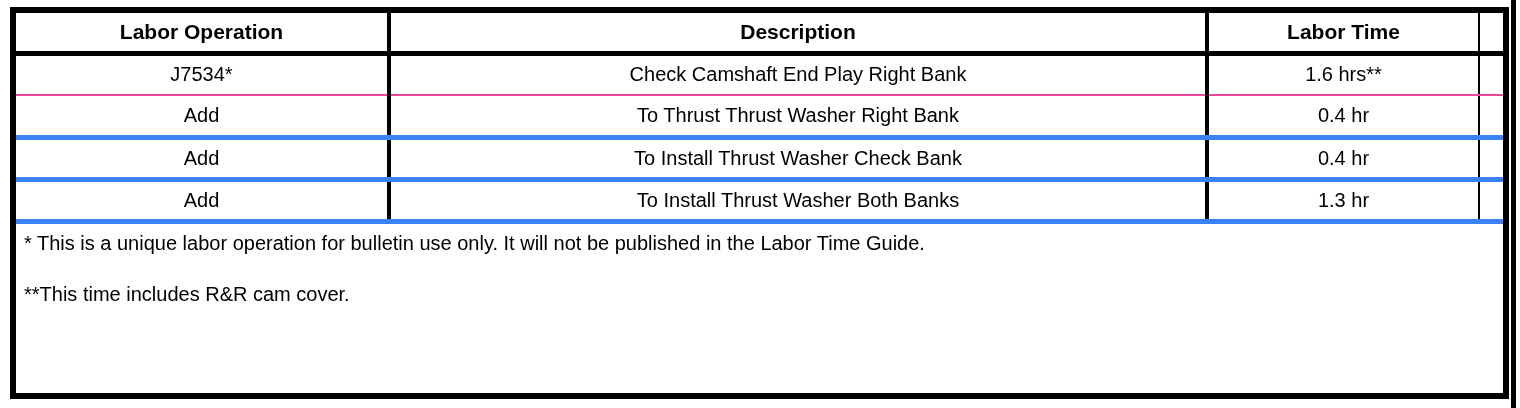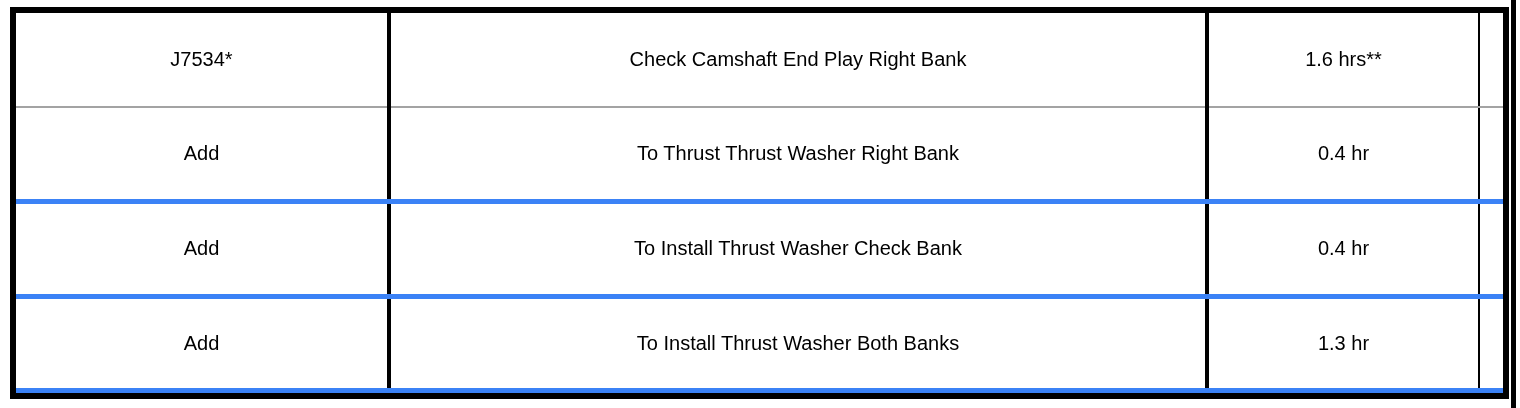--- a/index.html
+++ b/index.html
@@ -57,21 +57,21 @@
   col.col-time   { width: 272px; }
   col.col-spacer { width: 24px; }
 
   .c1 { border-right: 4px solid #000000; }
   .c2 { border-right: 4px solid #000000; }
   .c3 { border-right: 2px solid #000000; }
 
   tr.header-row    { height: 40px; }
   tr.header-row th { border-bottom: 5px solid #000000; }
   tr.data-row      { height: 42px; }
-  tr.row-thin  td  { border-bottom: 2px solid #a3a3a3; }
+  tr.row-thin  td  { border-bottom: 2px solid #ec4899; }
   tr.row-thick td  { border-bottom: 5px solid #3b82f6; }
 
   tr.notes-row td {
     text-align: left;
     vertical-align: top;
     padding: 7px 8px 6px 8px;
     white-space: normal;
   }
   .footnote {
     font-size: 20px;
@@ -89,20 +89,26 @@
 <div class="table-frame">
   <table class="labor-table">
     <colgroup>
       <col class="col-op">
       <col class="col-desc">
       <col class="col-time">
       <col class="col-spacer">
     </colgroup>
 
     <tbody>
+        <tr class="header-row">
+      <th class="c1">Labor Operation</th>
+      <th class="c2">Description</th>
+      <th class="c3">Labor Time</th>
+      <th></th>
+    </tr>
 
     <tr class="data-row row-thin">
       <td class="c1">J7534*</td>
       <td class="c2">Check Camshaft End Play Right Bank</td>
       <td class="c3">1.6 hrs**</td>
       <td></td>
     </tr>
 
     <tr class="data-row row-thick">
       <td class="c1">Add</td>
@@ -120,15 +126,21 @@
     </tr>
 
 
     <tr class="data-row row-thick">
       <td class="c1">Add</td>
       <td class="c2">To Install Thrust Washer Both Banks</td>
       <td class="c3">1.3 hr</td>
       <td></td>
     </tr>
 
+    <tr class="notes-row">
+      <td colspan="4">
+        <div class="footnote">* This is a unique labor operation for bulletin use only. It will not be published in the Labor Time Guide.</div>
+        <div class="footnote">**This time includes R&amp;R cam cover.</div>
+      </td>
+    </tr>
   </tbody>
     </table>
 </div>
 
 </body></html>

